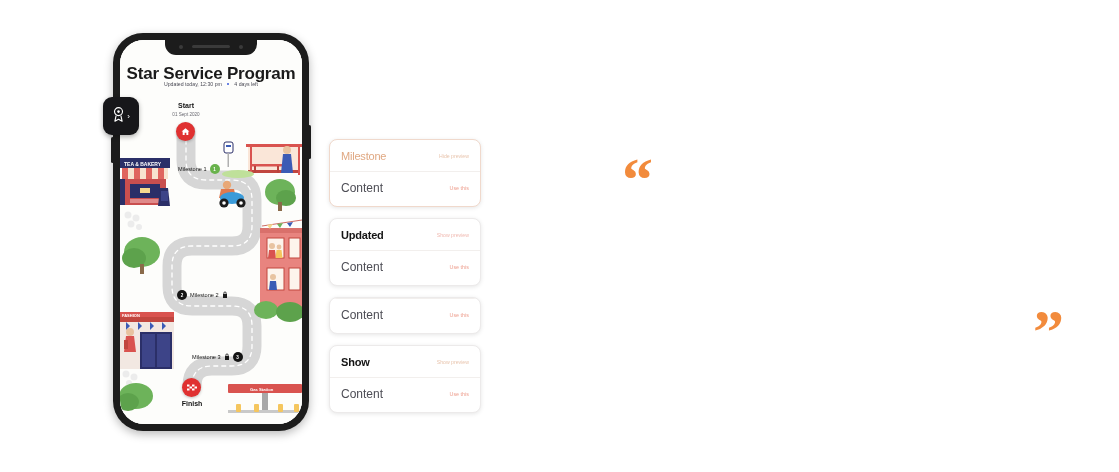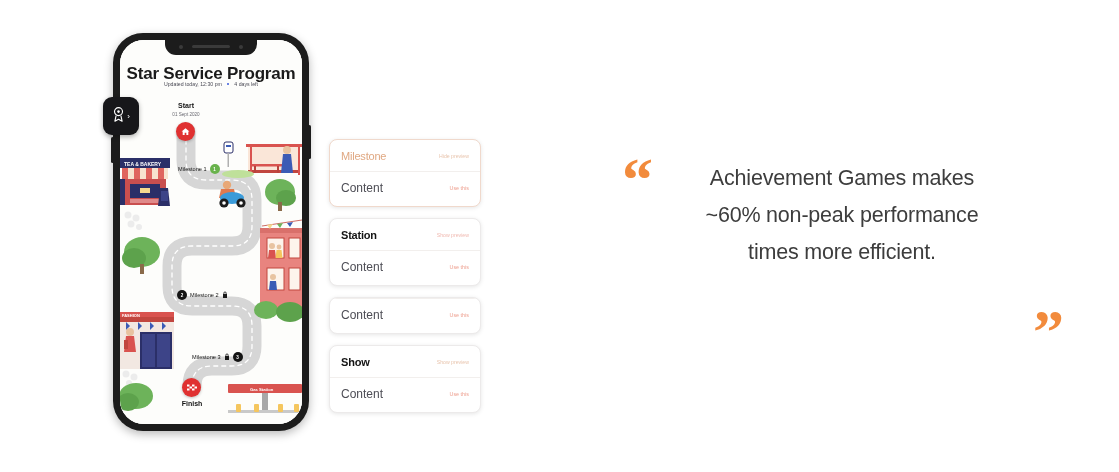--- a/index.html
+++ b/index.html
@@ -509,21 +509,21 @@
     </div>
     <div class="card-divider"></div>
     <div class="card-bot">
       <span class="card-content">Content</span>
       <span class="card-use">Use this</span>
     </div>
   </div>
 
   <div class="card plain">
     <div class="card-top">
-      <span class="card-title dark">Station</span>
+      <span class="card-title dark">Updated</span>
       <span class="card-link pink">Show preview</span>
     </div>
     <div class="card-divider"></div>
     <div class="card-bot">
       <span class="card-content">Content</span>
       <span class="card-use">Use this</span>
     </div>
   </div>
 
   <div class="card plain">
@@ -542,19 +542,14 @@
     <div class="card-divider"></div>
     <div class="card-bot">
       <span class="card-content">Content</span>
       <span class="card-use">Use this</span>
     </div>
   </div>
 </div>
 
 <div class="quote-block">
   <span class="qmark open">“</span>
-  <div class="quote-text">
-    <span class="ln">Achievement Games makes</span>
-    <span class="ln">~60% non-peak performance</span>
-    <span class="ln">times more efficient.</span>
-  </div>
   <span class="qmark close">”</span>
 </div>
 
 </body></html>

